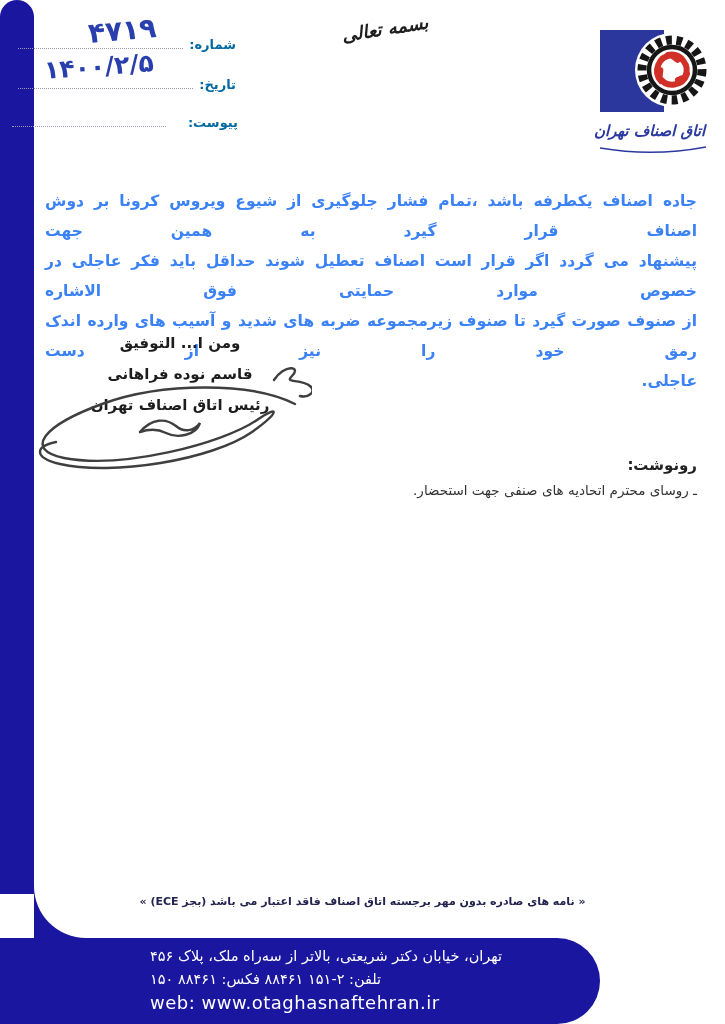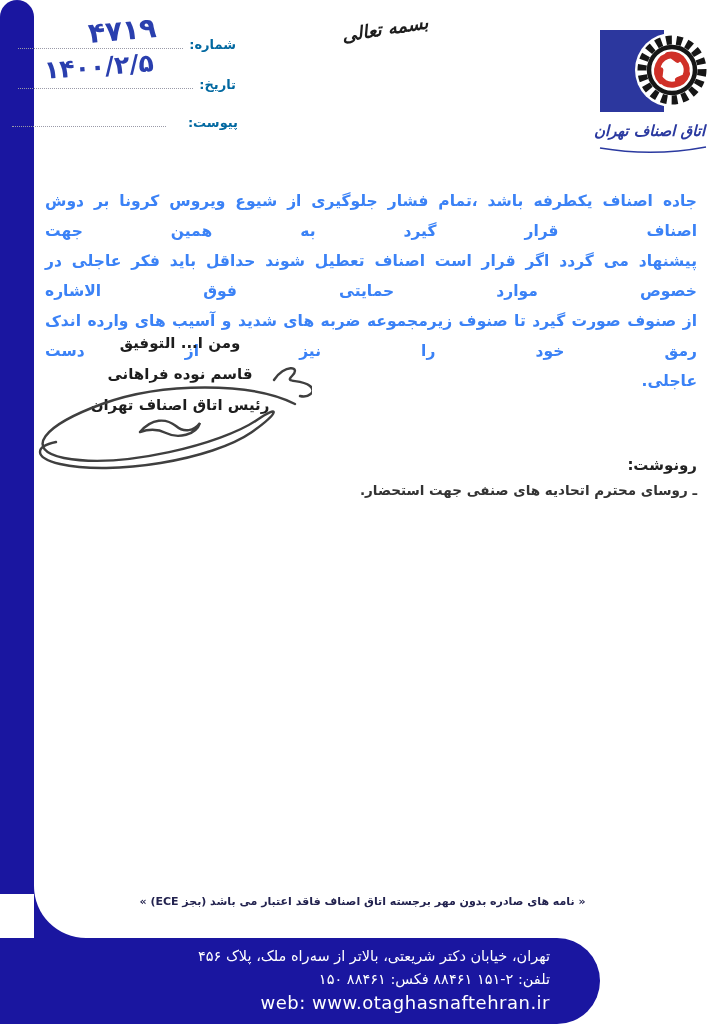--- a/index.html
+++ b/index.html
@@ -17,21 +17,21 @@
   }
   .corner-white{
     position:absolute;left:34px;top:860px;width:92px;height:78px;background:#ffffff;
     border-bottom-left-radius:52px;
   }
   .footer-bar{
     position:absolute;left:0;top:938px;width:600px;height:86px;
     background:#1a16a0;border-radius:0 56px 56px 0;
   }
   .footer-inner{
-    position:absolute;left:150px;top:7px;width:400px;text-align:right;color:#ffffff;
+    position:absolute;left:150px;top:7px;width:400px;text-align:left;color:#ffffff;
   }
   .f-line{white-space:nowrap;}
   .f-address{direction:rtl;font-size:14.5px;line-height:23px;}
   .f-phone{direction:ltr;font-size:14.5px;line-height:23px;}
   .f-web{direction:ltr;font-size:18px;line-height:24px;letter-spacing:.5px;}
   
   .field-row{
     position:absolute;display:flex;direction:rtl;align-items:flex-end;height:22px;
     color:#0369a1;font-size:13px;font-weight:bold;
   }
@@ -71,21 +71,21 @@
   .b-end{text-align:right;}
   
   .closing{
     position:absolute;left:85px;top:328px;width:190px;text-align:center;direction:rtl;
     color:#1d1d1d;font-size:15px;font-weight:bold;line-height:31px;
   }
   .signature{position:absolute;left:12px;top:352px;}
   
   .cc{position:absolute;right:28px;top:456px;direction:rtl;text-align:right;color:#222;}
   .cc-label{font-size:15px;font-weight:bold;}
-  .cc-item{font-size:13.5px;font-weight:bold;margin-top:8px;color:#333;}
+  .cc-item{font-size:13.5px;font-weight:normal;margin-top:8px;color:#333;}
   
   .stamp-note{
     position:absolute;left:30px;right:30px;top:895px;text-align:center;direction:rtl;
     font-size:11px;font-weight:bold;color:#23234f;
   }
 </style>
 </head>
 <body>
 
 <div class="page">

